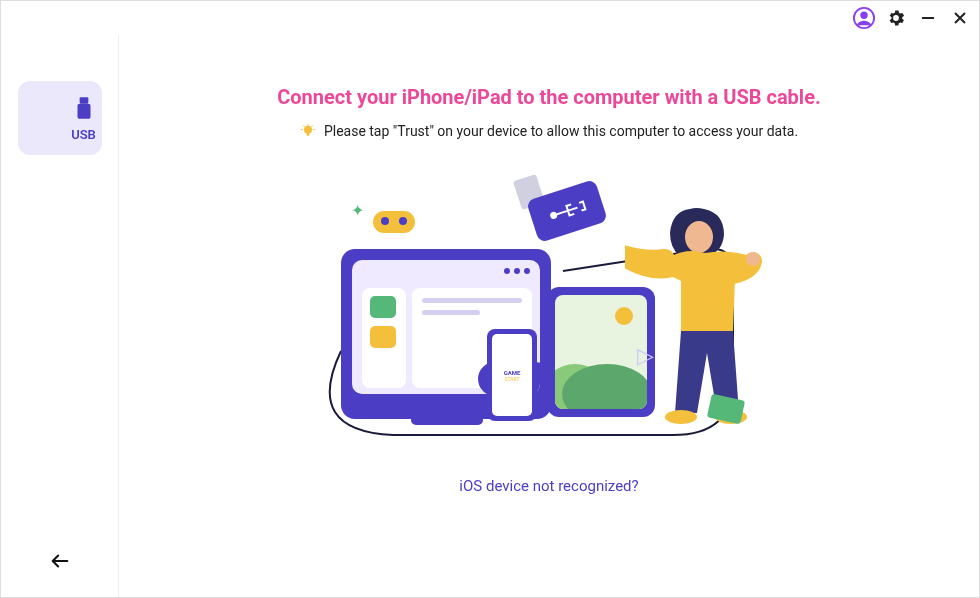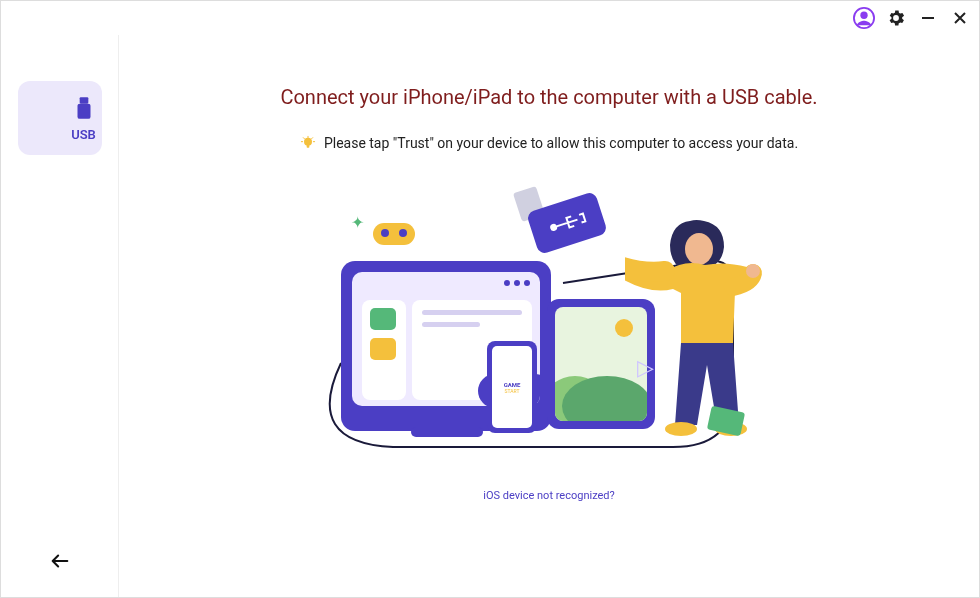--- a/index.html
+++ b/index.html
@@ -72,23 +72,23 @@
     }
     .main {
       flex: 1;
       display: flex;
       flex-direction: column;
       align-items: center;
       padding-top: 50px;
     }
     .heading {
       font-size: 20px;
-      font-weight: 400;
-      color: #7f1d1d;
-      margin-bottom: 26px;
+      font-weight: 700;
+      color: #ec4899;
+      margin-bottom: 14px;
     }
     .subline {
       display: flex;
       align-items: center;
       gap: 8px;
       font-size: 14px;
       color: #222;
       margin-bottom: 28px;
     }
     .subline-icon {
@@ -97,21 +97,21 @@
     }
     .illustration {
       width: 500px;
       height: 280px;
       position: relative;
       margin-top: 10px;
       margin-bottom: 20px;
     }
     .help-link {
       color: #4b3ec4;
-      font-size: 11px;
+      font-size: 15px;
       cursor: pointer;
       text-decoration: none;
     }
 
     
     .illu-cable {
       position: absolute;
       left: 14px; top: 54px;
       width: 440px; height: 210px;
       pointer-events: none;

